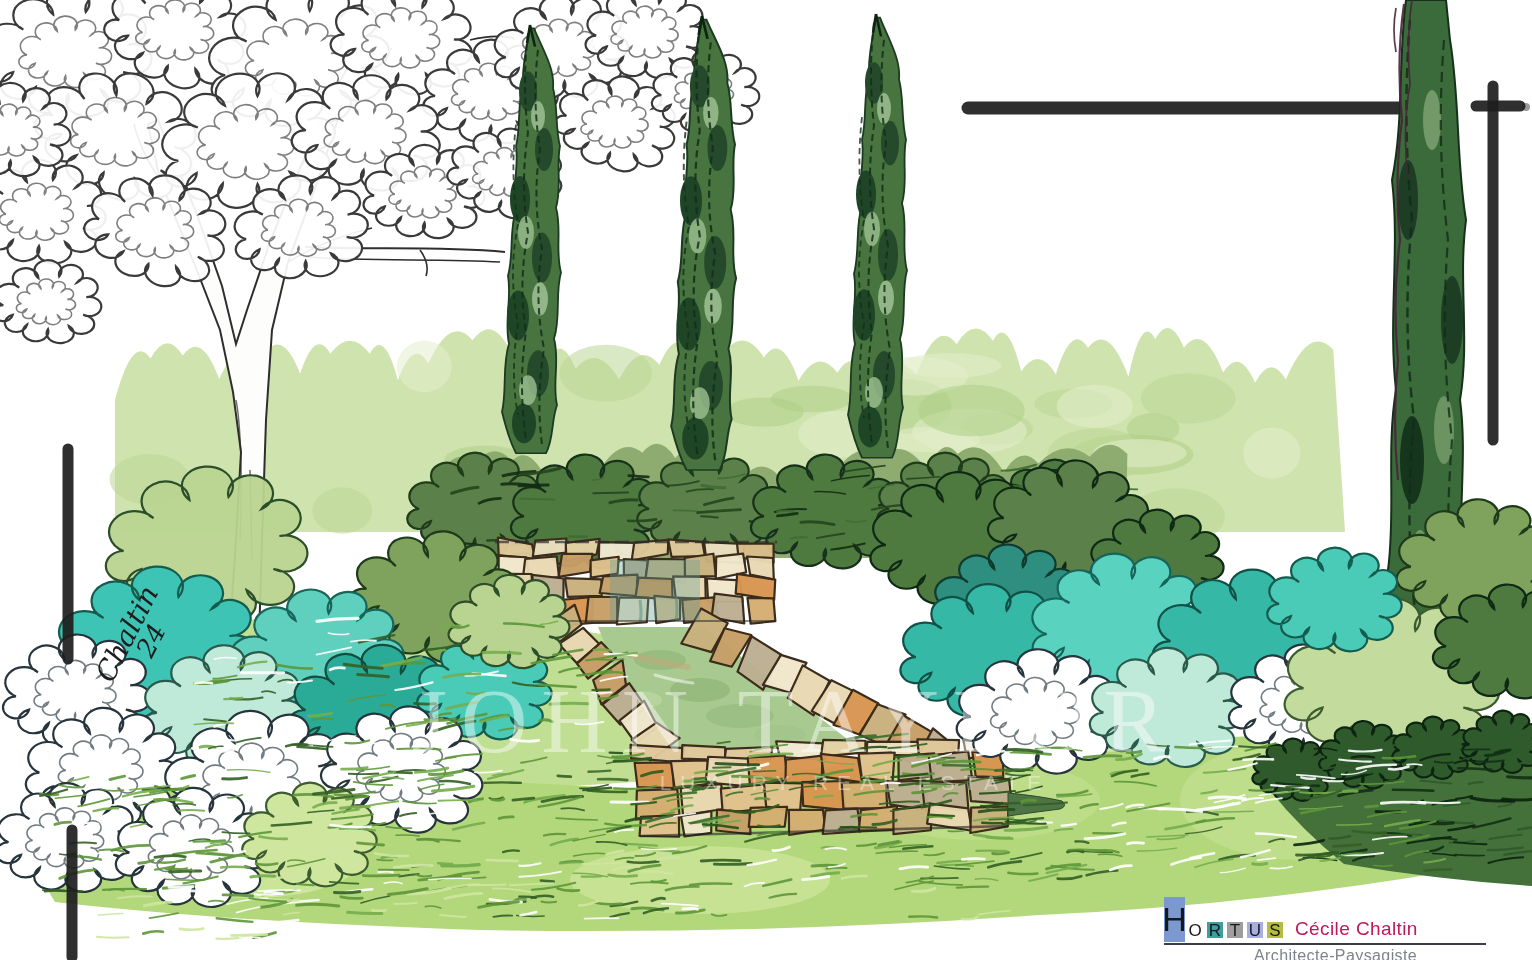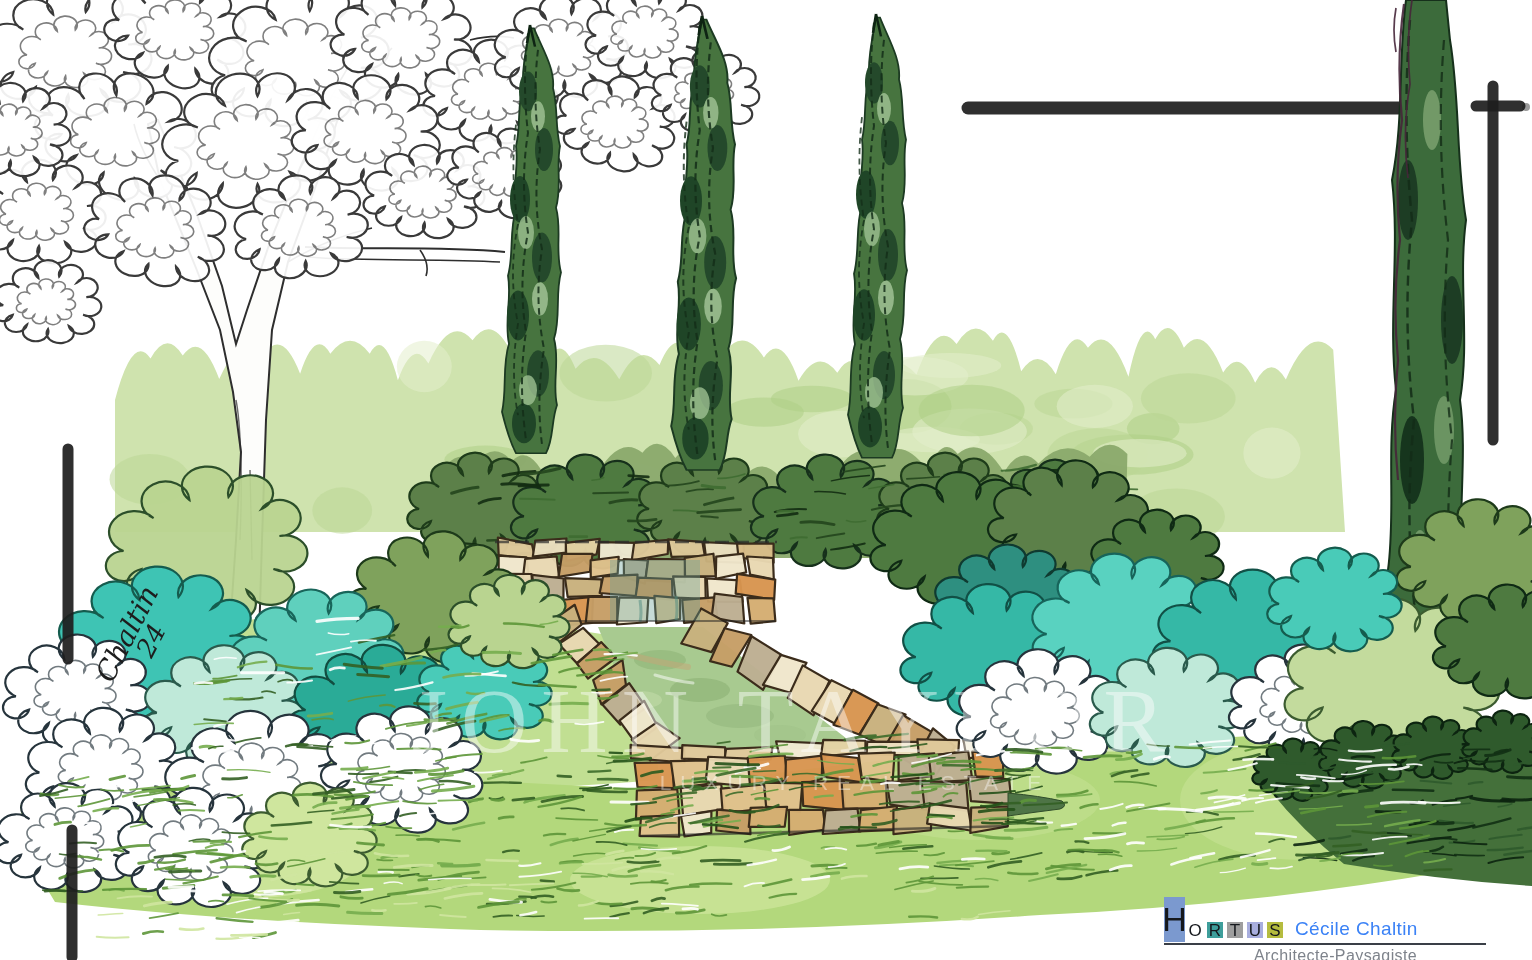--- a/index.html
+++ b/index.html
@@ -8,21 +8,21 @@
   .stage svg{position:absolute;left:0;top:0;}
   
   .logo{position:absolute;left:1164px;top:897px;width:340px;}
   .logoline{display:flex;align-items:flex-end;border-bottom:2.5px solid #3a3f47;
             padding-bottom:1px;width:322px;}
   .bl{display:flex;justify-content:center;font-weight:500;color:#15181d;
       font-family:"Liberation Sans",sans-serif;}
   .bl.tall{width:21px;height:45px;font-size:34px;line-height:1.28;align-items:flex-end;}
   .bl.sm{width:16px;height:16px;font-size:17px;line-height:1;align-items:center;
          margin:0 2px 4px 2px;}
-  .logo-name{font-size:19px;color:#3b82f6;margin:0 12px 2px 10px;letter-spacing:.4px;white-space:nowrap;}
+  .logo-name{font-size:19px;color:#be185d;margin:0 12px 2px 10px;letter-spacing:.4px;white-space:nowrap;}
   .logo-title{color:#7e838b;font-size:16px;margin:2px 0 0 90px;letter-spacing:.4px;}
 </style>
 </head>
 <body>
 
 <div class="stage">
 <svg width="1532" height="960" viewBox="0 0 1532 960">
   <defs>
     <symbol id="cloud" overflow="visible">
       <path d="M12,64 a17,14 0 1 1 20,-22 a16,13 0 1 1 24,-12 a17,13 0 1 1 26,-2 a15,12 0 1 1 22,8 a14,12 0 1 1 12,18 a15,12 0 1 1 -4,22 a16,12 0 1 1 -18,14 a17,12 0 1 1 -26,4 a16,12 0 1 1 -26,-6 a14,11 0 1 1 -18,-12 a12,10 0 1 1 -12,-12 Z"></path>

